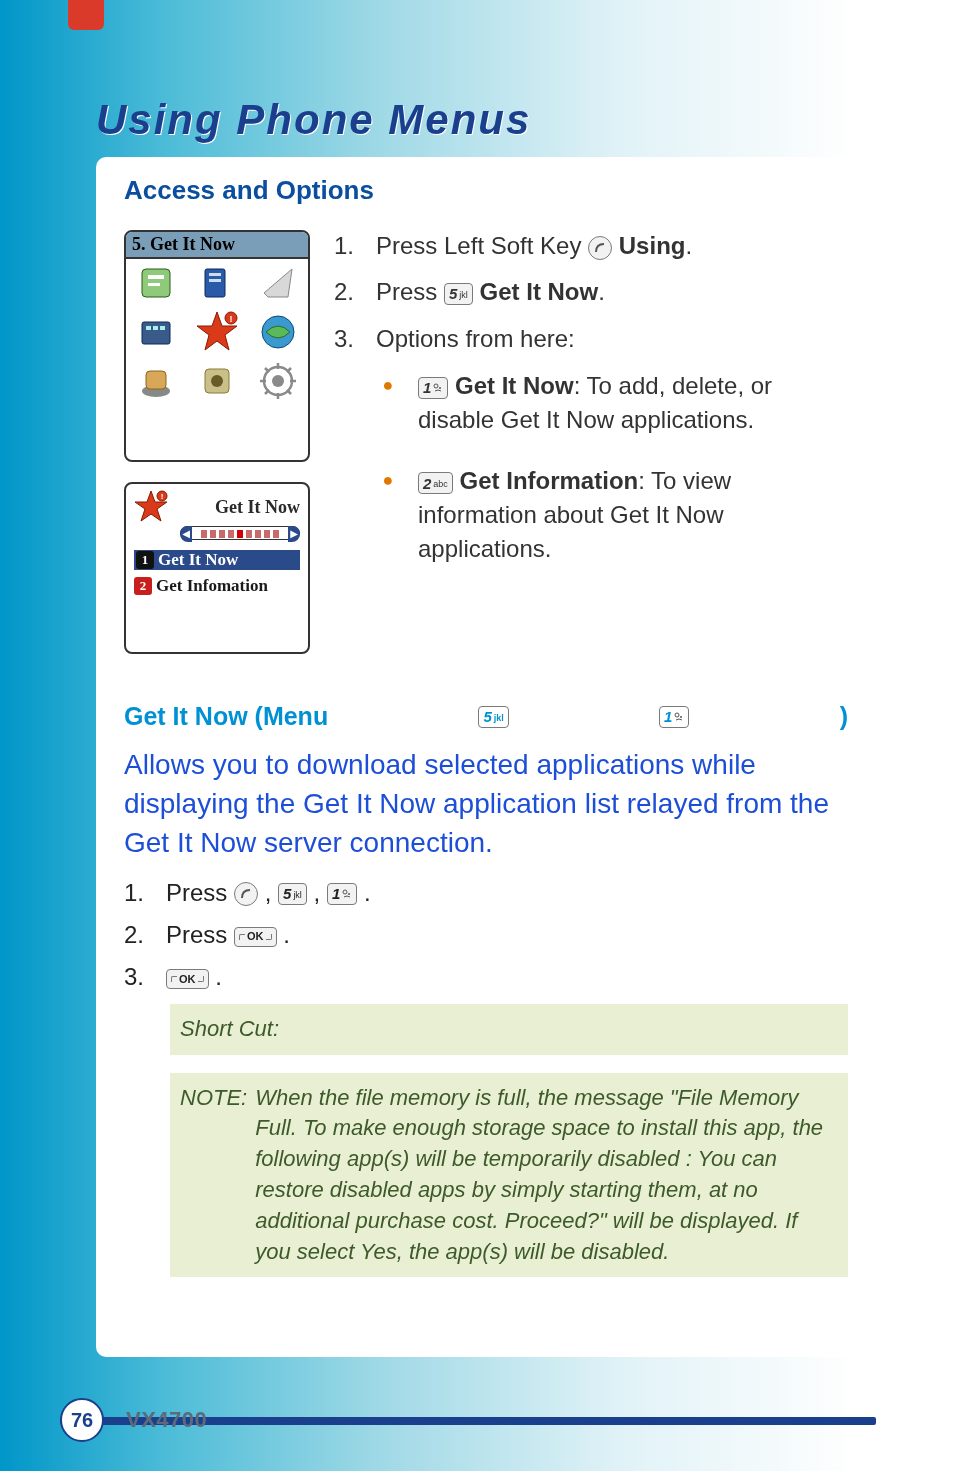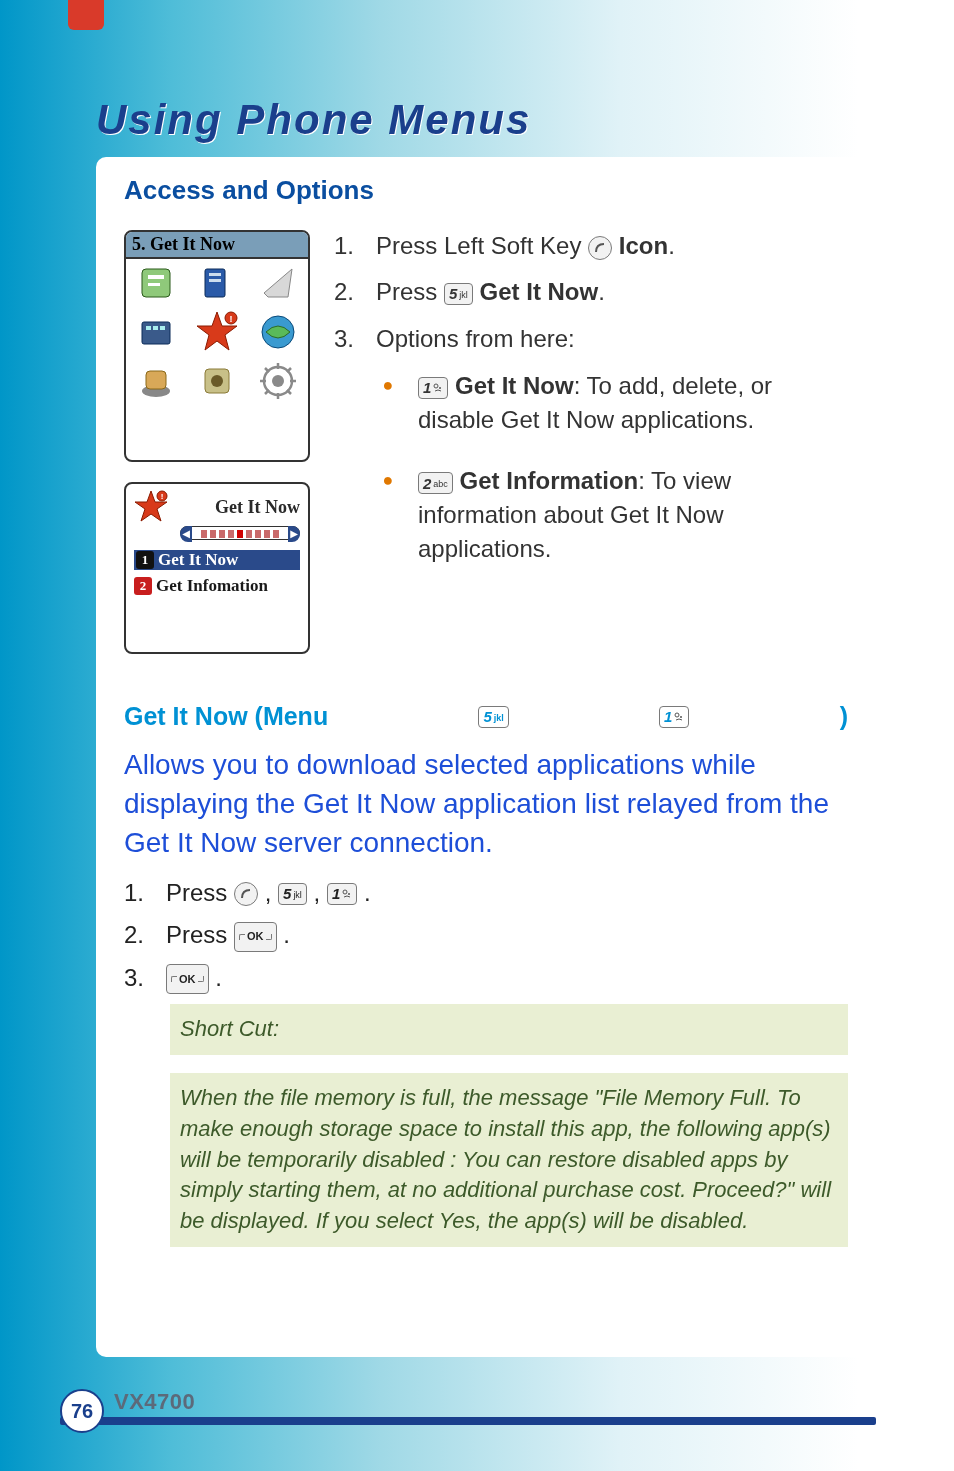--- a/index.html
+++ b/index.html
@@ -147,21 +147,21 @@
   .key-icon .letters { font-size:9px; margin-left:1px; position:relative; top:1px; }
   .softkey {
     display:inline-flex; width:24px; height:24px; vertical-align:middle;
     border: 1.5px solid #7a7a7a; border-radius: 50%;
     align-items:center; justify-content:center;
     background: #f2f2f2;
   }
   .ok-key {
     display:inline-flex; vertical-align:middle;
     border: 1.5px solid #7a7a7a; border-radius: 4px;
-    padding: 0 4px; height: 30px; align-items:center;
+    padding: 0 4px; height: 20px; align-items:center;
     background: #f2f2f2; font-size: 11px; font-weight:bold;
   }
   .ok-key::before { content:""; width:5px; height:5px; border:1.5px solid #7a7a7a; border-right:none; border-bottom:none; border-radius:2px 0 0 0; margin-right:2px; }
   .ok-key::after { content:""; width:5px; height:5px; border:1.5px solid #7a7a7a; border-left:none; border-top:none; border-radius:0 0 2px 0; margin-left:2px; }
   .arrow-key {
     display:inline-flex; width:36px; height:22px; vertical-align:middle;
     border: 1.5px solid #7a7a7a; border-radius: 11px;
     align-items:center; justify-content:flex-end; padding-right:6px;
     background: #f2f2f2;
   }
@@ -204,23 +204,23 @@
     left: 60px;
     bottom: 46px;
     height: 8px;
     width: 816px;
     background: #1a3f8c;
     border-radius: 2px;
     z-index: 3;
   }
   .page-badge {
     position:absolute;
-    left: 60px; bottom: 38px;
+    left: 60px; bottom: 29px;
     z-index:4;
-    display:flex; align-items:flex-start; gap:10px;
+    display:flex; align-items:center; gap:22px;
   }
   .page-circle {
     width: 44px; height:44px;
     border: 2px solid #1a3f8c;
     border-radius: 50%;
     background: #fff;
     display:flex; align-items:center; justify-content:center;
     font-weight:bold; color:#1a3f8c; font-size:20px;
   }
   .model {
@@ -357,21 +357,21 @@
       <div class="step-row">
         <div class="step-num">1.</div>
         <div class="step-body">
           <span>Press Left Soft Key </span>
           <span class="softkey">
               <svg width="12" height="12">
                 <path d="M2 10 Q2 2 10 2" stroke="#555" stroke-width="2" fill="none"></path>
               </svg>
             </span>
           <span> </span>
-          <span class="bold">Icon</span><span>.</span>
+          <span class="bold">Using</span><span>.</span>
         </div>
       </div>
       <div class="step-row">
         <div class="step-num">2.</div>
         <div class="step-body">
           <span>Press </span>
           <span class="key-icon">
               <span class="digit">5</span>
               <span class="letters">jkl</span>
             </span>
@@ -484,20 +484,21 @@
   </div>
 
   <div class="callout">
     <div class="callout-body">
       <div class="callout-label">Short Cut:</div>
     </div>
   </div>
 
   <div class="callout">
     <div class="callout-body">
+      <div class="callout-label">NOTE:</div>
       <div class="callout-text">When the file memory is full, the message "File Memory Full. To make enough storage space to install this app, the following app(s) will be temporarily disabled :  You can restore disabled apps by simply starting them, at no additional purchase cost. Proceed?" will be displayed. If you select Yes, the app(s) will be disabled.</div>
     </div>
   </div>
 
 </div>
 
 <div class="footer"></div>
 <div class="page-badge">
   <div class="page-circle">76</div>
   <div class="model">VX4700</div>

